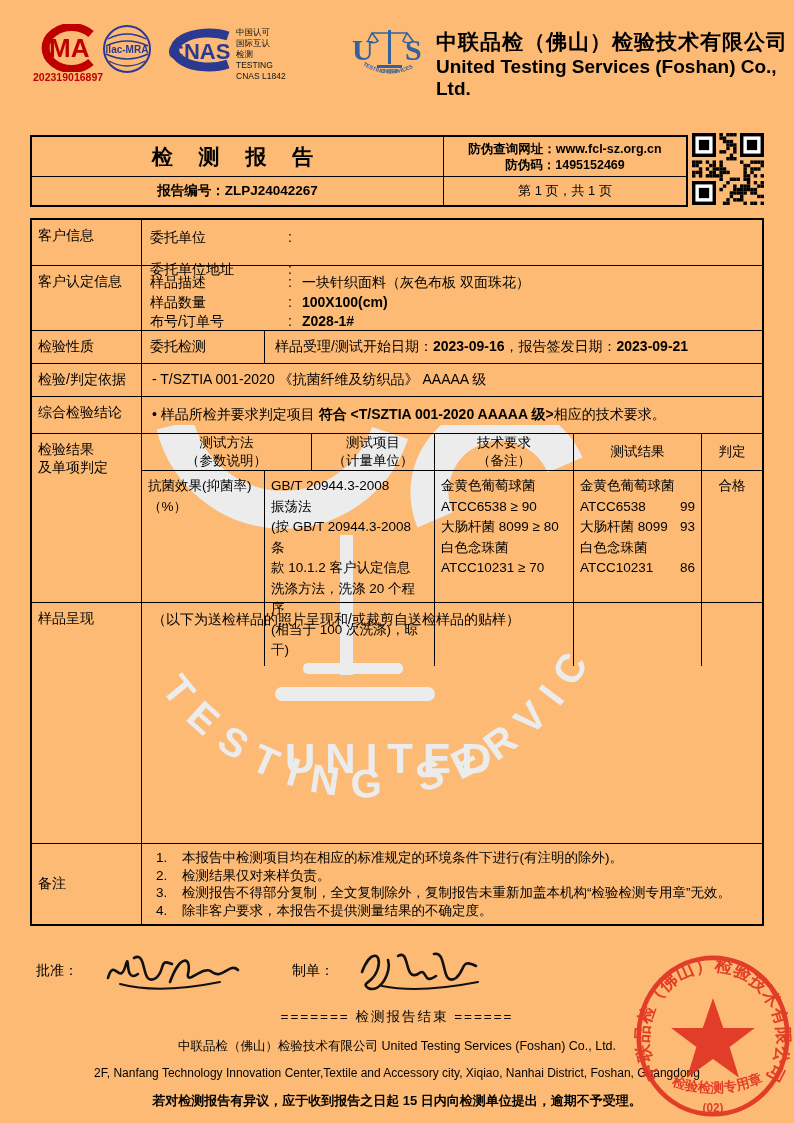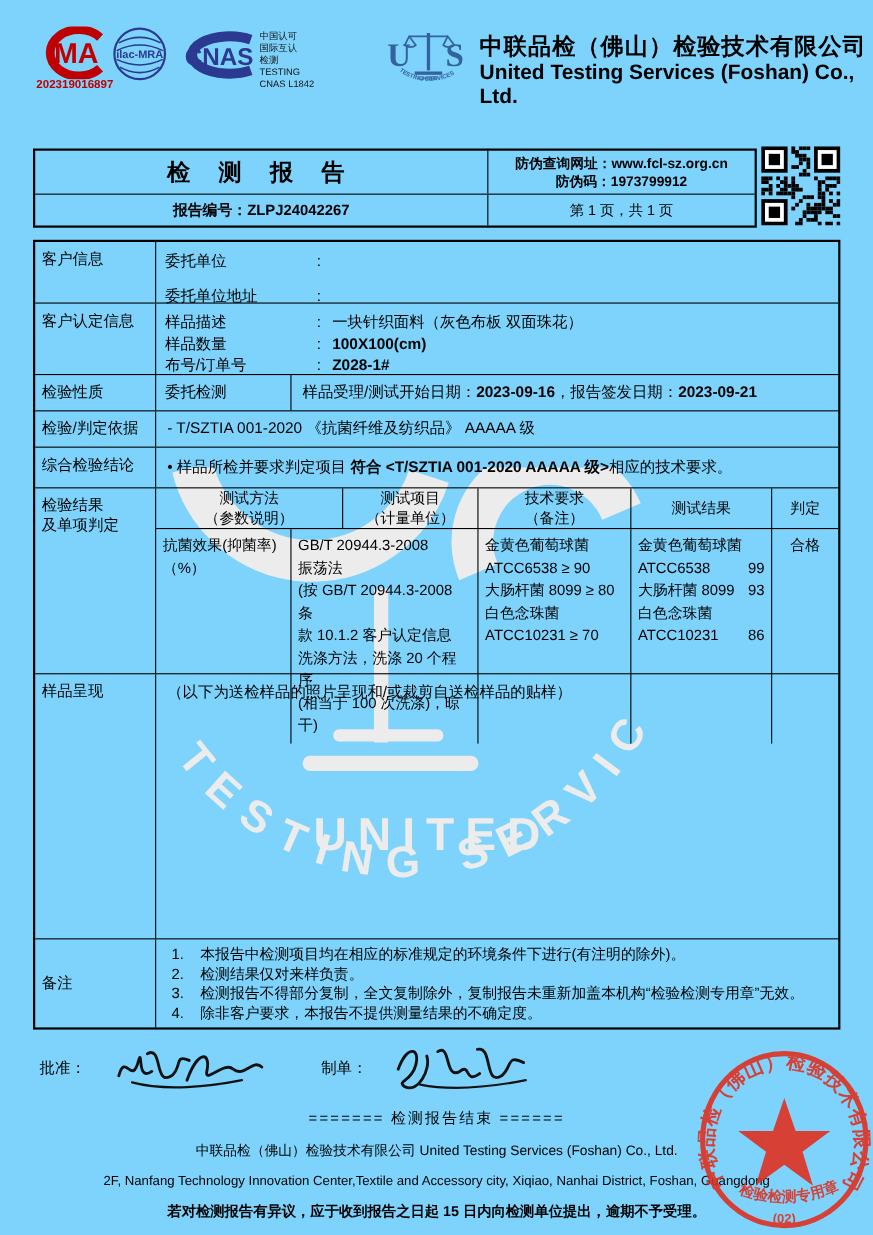--- a/index.html
+++ b/index.html
@@ -1,19 +1,19 @@
 <!DOCTYPE html>
 <html><head>
 <meta charset="utf-8">
 <style>
   * { margin:0; padding:0; box-sizing:border-box; }
   body { background:#888; }
   .page {
     position:relative; width:794px; height:1123px; margin:0 auto;
-    background:#7dd3fc; overflow:hidden; color:#000;
+    background:#fdba74; overflow:hidden; color:#000;
     font-family:"Liberation Sans","DejaVu Sans",sans-serif;
   }
   
   .hdr-logo { position:absolute; }
   .cma-num { position:absolute; left:33px; top:71px; width:70px; text-align:center;
              color:#c00000; font-size:10.5px; font-weight:bold; }
   .cnas-text { position:absolute; left:236px; top:27px; font-size:8.5px; line-height:11px; color:#111; }
   .co-cn { position:absolute; left:436px; top:28px; font-size:21px; font-weight:bold; letter-spacing:1px; }
   .co-en { position:absolute; left:436px; top:56px; font-size:19px; font-weight:bold; }
   
@@ -32,21 +32,21 @@
   
   .main-table { position:absolute; left:30px; top:218px; width:734px; border:2px solid #000; z-index:1; background:transparent; }
   .mrow { display:flex; border-bottom:1px solid #000; }
   .mrow:last-child { border-bottom:none; }
   .lbl { width:110px; border-right:1px solid #000; padding:7px 6px; font-size:14px; }
   .lbl.vc { display:flex; align-items:center; }
   .cell { flex:1; font-size:14px; }
   .fld { display:flex; }
   .fld .fname { width:138px; }
   .fld .fcolon { width:14px; }
-  .r-client { height:56px; } .r-client .cell { padding:9px 8px; }
+  .r-client { height:46px; } .r-client .cell { padding:9px 8px; }
   .r-client .fld { margin-bottom:14px; }
   .r-confirm { height:65px; } .r-confirm .cell { padding:7px 8px; }
   .r-confirm .fld { line-height:19.5px; }
   .r-nature { height:33px; }
   .r-nature .subcell { width:123px; border-right:1px solid #000; padding:7px 8px; font-size:14px; }
   .r-nature .cell { padding:7px 10px; }
   .r-basis { height:33px; } .r-basis .cell { padding:7px 10px; }
   .r-concl { height:37px; } .r-concl .cell { padding:9px 10px; }
   .bold { font-weight:bold; }
   
@@ -139,21 +139,21 @@
   <div class="title-table">
     <div class="tt-row1">
       <div class="tt-left">
         <span class="rpt-title">检 测 报 告</span>
       </div>
       <div class="tt-right">
         <div class="anti-line">
           <span>防伪查询网址：</span><span>www.fcl-sz.org.cn</span>
         </div>
         <div class="anti-line">
-          <span>防伪码：</span><span>1973799912</span>
+          <span>防伪码：</span><span>1495152469</span>
         </div>
       </div>
     </div>
     <div class="tt-row2">
       <div class="tt-left">
         <span class="rno"><span>报告编号：</span><span>ZLPJ24042267</span></span>
       </div>
       <div class="tt-right">
         <span class="pginfo">第 1 页，共 1 页</span>
       </div>

